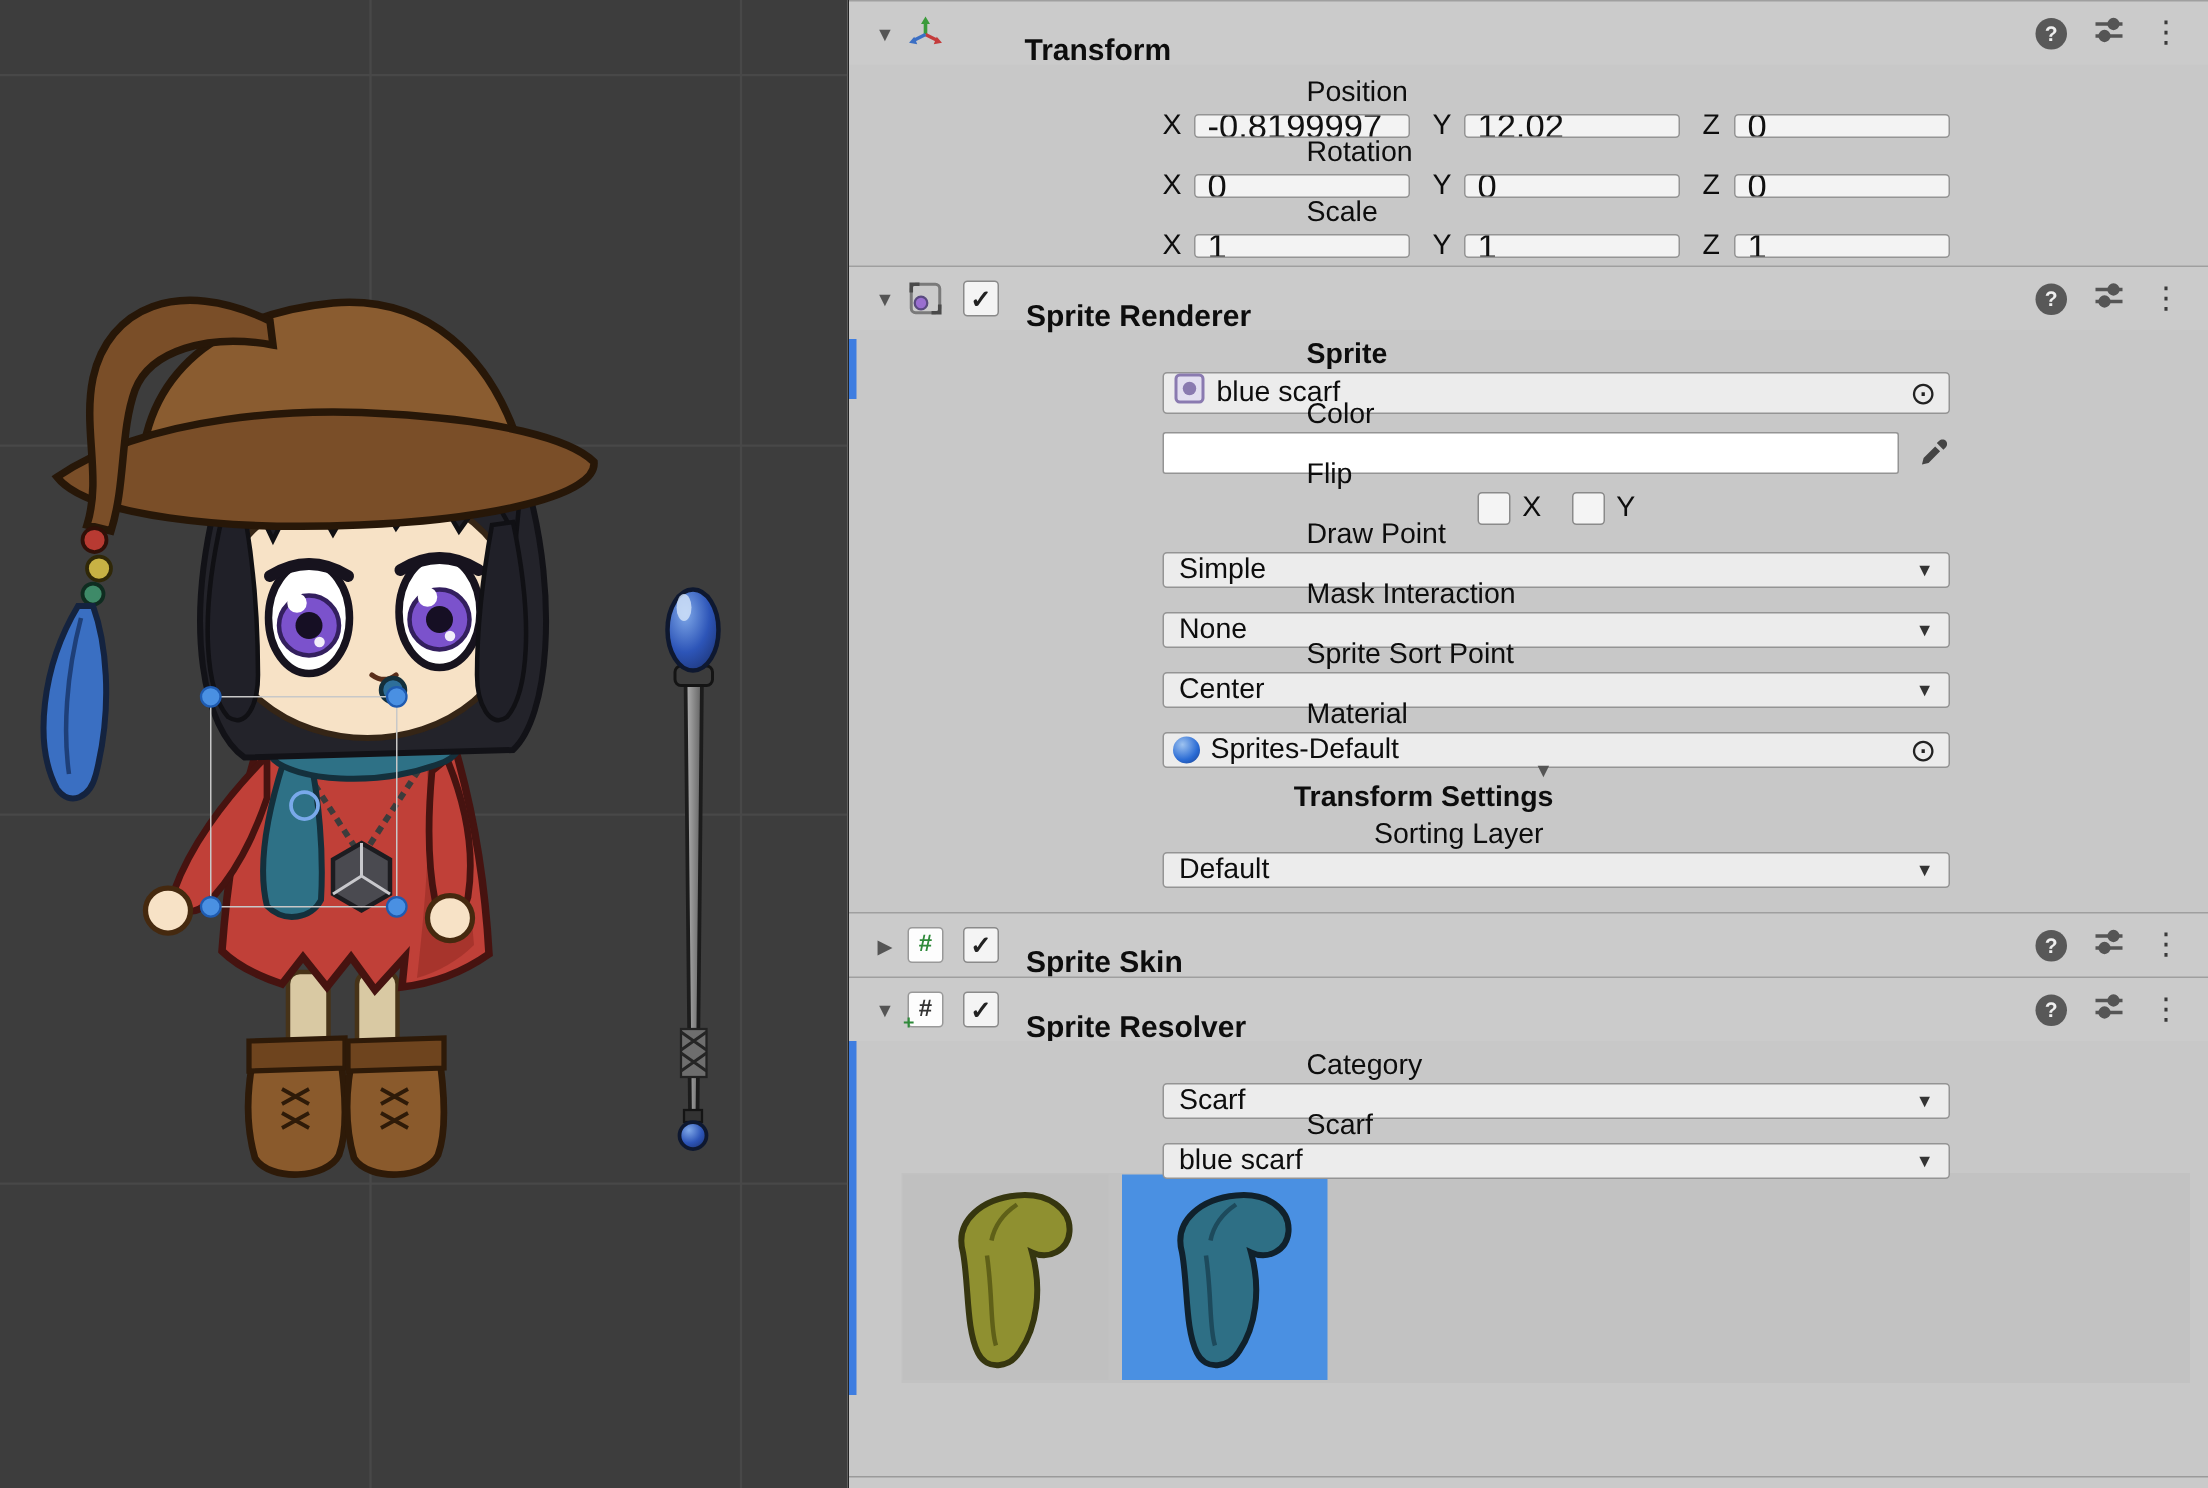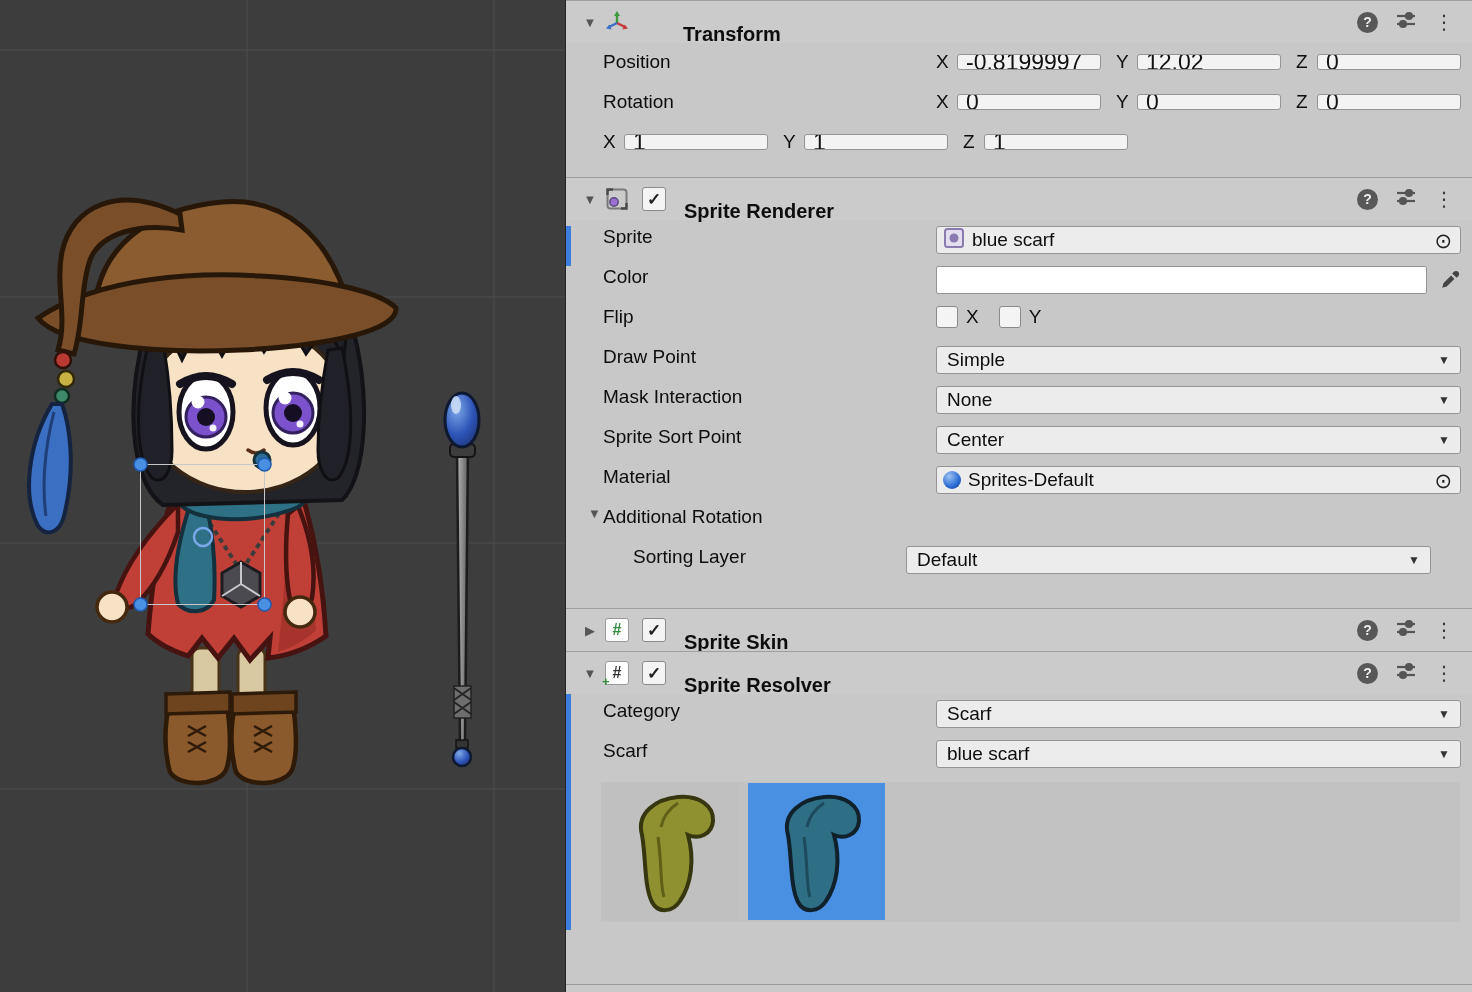--- a/index.html
+++ b/index.html
@@ -48,24 +48,24 @@
   }
   .hash { font-weight:bold; font-size:16px; color:#333; line-height:1; }
   .hash.green { color:#2f8a3a; }
   .plus { position:absolute; bottom:-5px; left:-4px; font-size:13px; font-weight:bold; color:#2f8a3a; }
 
   .comp-body { background:#c8c8c8; }
   .t-body { padding:8px 0 6px 0; }
   .sr-body { padding:6px 0 6px 0; }
   .resolver-body { padding:6px 0 8px 0; position:relative; }
 
-  .row { height:40px; display:flex; align-items:flex-start; padding-left:37px; position:relative; }
+  .row { height:40px; display:flex; align-items:center; padding-left:37px; position:relative;flex-direction:column; }
   .row-label { width:333px; font-size:19px; flex:none; white-space:nowrap; }
   .row-label.ind { padding-left:30px; width:303px; }
-  .bold { font-weight:normal; }
+  .bold { font-weight:bold; }
 
   .xyz { display:flex; align-items:center; width:525px; }
   .axis-label { width:21px; font-size:19px; flex:none; }
   .numfield {
     height:16px; background:#f3f3f3; border:1px solid #949494; border-radius:3px;
     padding:0 8px; font-size:23px; font-family:inherit; color:#111; outline:none;
   }
   .xyz .numfield { width:144px; margin-right:15px; }
   .xyz .numfield:last-child { margin-right:0; }
   .wide { width:525px; }
@@ -282,20 +282,21 @@
         <span class="xyz">
           <span class="axis-label">X</span>
           <input class="numfield" readonly="" value="0" style="">
           <span class="axis-label">Y</span>
           <input class="numfield" readonly="" value="0" style="">
           <span class="axis-label">Z</span>
           <input class="numfield" readonly="" value="0" style="">
         </span>
       </div>
       <div class="row">
+        <span class="row-label">Scale</span>
         <span class="xyz">
           <span class="axis-label">X</span>
           <input class="numfield" readonly="" value="1" style="">
           <span class="axis-label">Y</span>
           <input class="numfield" readonly="" value="1" style="">
           <span class="axis-label">Z</span>
           <input class="numfield" readonly="" value="1" style="">
         </span>
       </div>
     </div>
@@ -387,21 +388,21 @@
       <div class="row">
         <span class="row-label">Material</span>
         <div class="objfield">
           <span class="mat-sphere"></span>
           <span class="obj-text">Sprites-Default</span>
           <span class="obj-picker">⊙</span>
         </div>
       </div>
       <div class="row settings-row">
         <span class="foldout">▼</span>
-        <span class="row-label bold">Additional Rotation</span>
+        <span class="row-label bold">Transform Settings</span>
       </div>
       <div class="row">
         <span class="row-label ind">Sorting Layer</span>
         <div class="dropdown">
           <span>Default</span>
           <span class="arrow">▼</span>
         </div>
       </div>
     </div>
 

